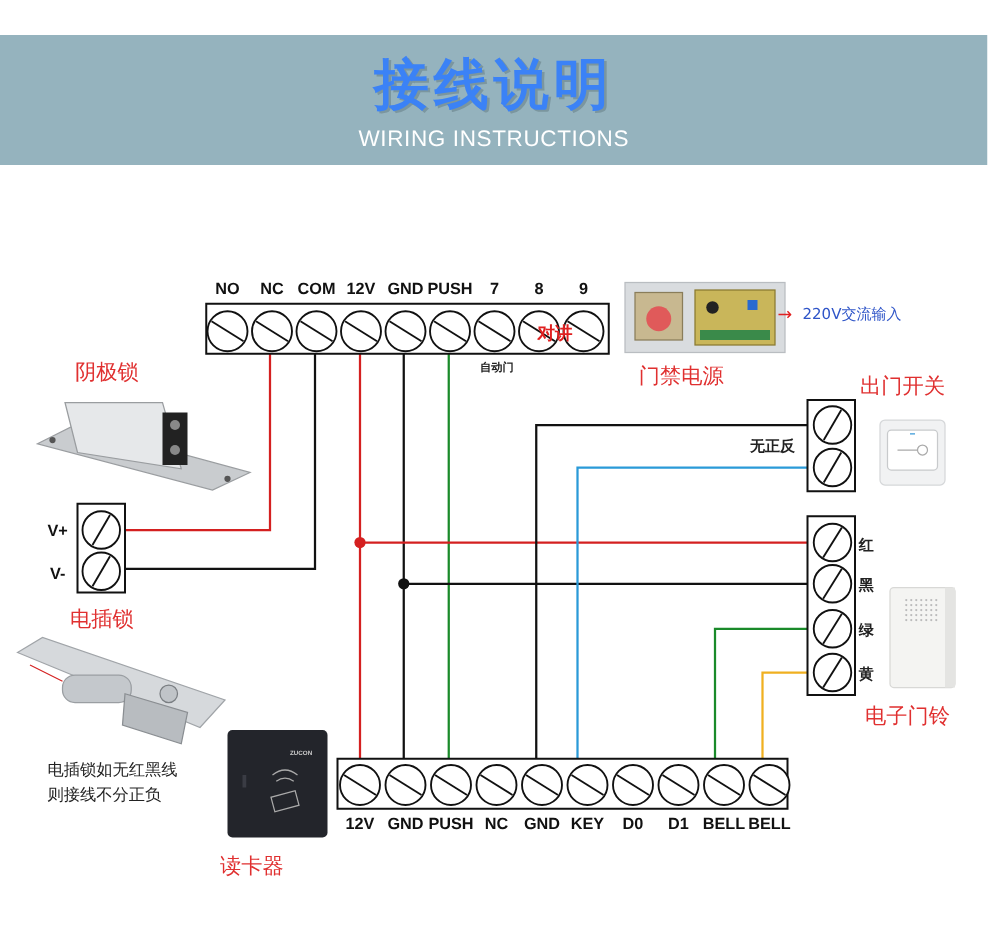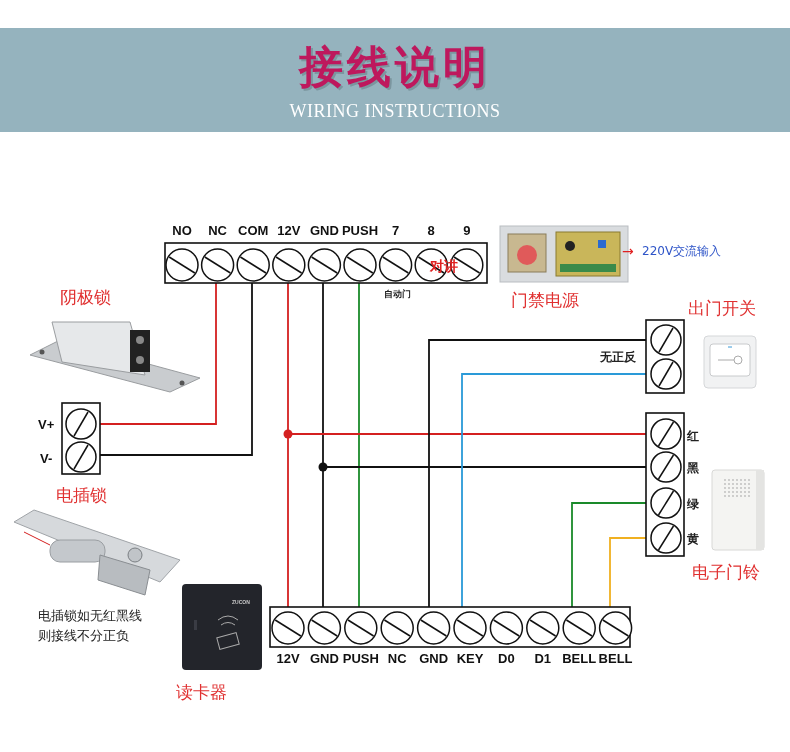--- a/index.html
+++ b/index.html
@@ -1,20 +1,20 @@
 <!DOCTYPE html>
 <html><head>
 <meta charset="utf-8">
 <style>
   html,body{margin:0;padding:0;background:#fff;}
   body{width:790px;height:752px;position:relative;overflow:hidden;font-family:"DejaVu Sans","Liberation Sans",sans-serif;}
   .banner{position:absolute;left:0;top:28px;width:790px;height:104px;background:#95b3be;}
   .banner-arrow{position:absolute;left:386px;top:24px;width:0;height:0;}
-  .title-cn{position:absolute;left:0;width:790px;top:38px;text-align:center;color:#be185d;font-size:44px;font-weight:bold;letter-spacing:4px;text-shadow:2px 2px 0 #7b969f;}
-  .title-en{position:absolute;left:0;width:790px;top:101px;text-align:center;color:#fff;font-size:18px;font-family:Liberation Serif, serif;letter-spacing:0.5px;}
+  .title-cn{position:absolute;left:0;width:790px;top:38px;text-align:center;color:#3b82f6;font-size:44px;font-weight:bold;letter-spacing:4px;text-shadow:2px 2px 0 #7b969f;}
+  .title-en{position:absolute;left:0;width:790px;top:101px;text-align:center;color:#fff;font-size:18px;font-family:Liberation Sans, sans-serif;letter-spacing:0.5px;}
   svg.diagram{position:absolute;left:0;top:0;}
   .lbl{font-family:"Liberation Sans",sans-serif;font-weight:bold;font-size:13px;fill:#111;}
   .cnred{font-family:"DejaVu Sans",sans-serif;fill:#e03030;font-size:17px;}
   .cnblk{font-family:"DejaVu Sans",sans-serif;fill:#222;font-size:13px;}
   .cnblue{font-family:"DejaVu Sans",sans-serif;fill:#2f55c8;font-size:12px;}
 </style>
 </head>
 <body>
 
 <div class="banner"></div>

